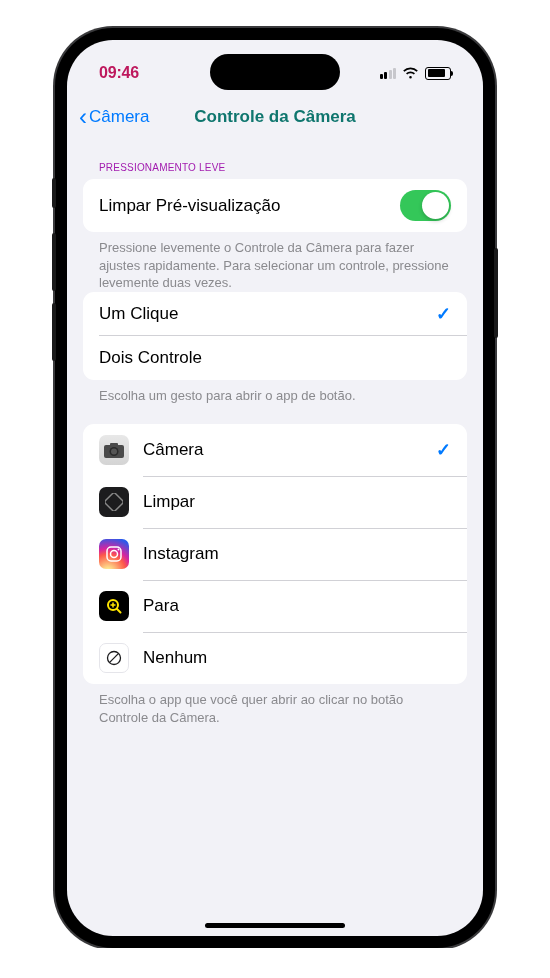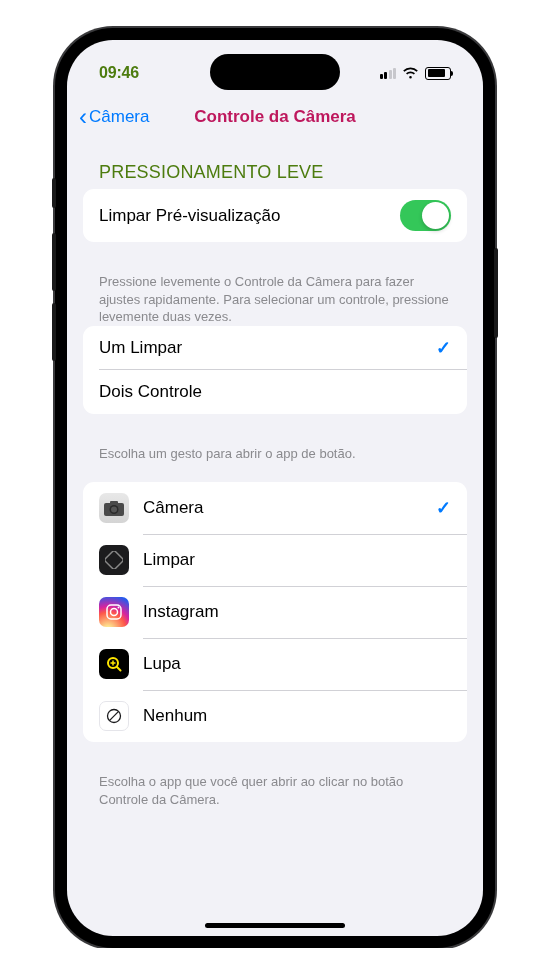--- a/index.html
+++ b/index.html
@@ -6,36 +6,36 @@
     body { background: transparent; display: flex; justify-content: center; padding-top: 28px; }
     .phone-frame { width: 440px; height: 920px; background: #000; border-radius: 58px; padding: 12px; position: relative; box-shadow: 0 0 0 2px #3a3a3c; }
     .phone-side-btn { position: absolute; background: #1a1a1a; border-radius: 2px; }
     .btn-left-1 { left: -3px; top: 150px; width: 4px; height: 30px; }
     .btn-left-2 { left: -3px; top: 205px; width: 4px; height: 58px; }
     .btn-left-3 { left: -3px; top: 275px; width: 4px; height: 58px; }
     .btn-right { right: -3px; top: 220px; width: 4px; height: 90px; }
     .screen { width: 100%; height: 100%; background: #f2f2f7; border-radius: 46px; overflow: hidden; position: relative; }
     .notch { position: absolute; top: 14px; left: 50%; transform: translateX(-50%); width: 130px; height: 36px; background: #000; border-radius: 20px; z-index: 10; }
     .status-bar { height: 56px; display: flex; align-items: center; justify-content: space-between; padding: 10px 32px 0; }
-    .status-time { font-size: 16px; font-weight: 600; color: #4d7c0f; letter-spacing: -0.2px; }
+    .status-time { font-size: 16px; font-weight: 600; color: #be185d; letter-spacing: -0.2px; }
     .status-icons { display: flex; align-items: center; gap: 6px; }
     .signal-bars { display: flex; align-items: flex-end; gap: 1.5px; height: 12px; }
     .bar { width: 3px; background: #000; border-radius: 1px; }
     .bar:nth-child(1){height:5px} .bar:nth-child(2){height:7px} .bar:nth-child(3){height:9px; background:#c7c7cc} .bar:nth-child(4){height:11px; background:#c7c7cc}
     .wifi-icon { width: 17px; height: 12px; }
     .battery { width: 26px; height: 13px; border: 1.5px solid #000; border-radius: 3px; position: relative; padding: 1.5px; }
     .battery::after { content:''; position:absolute; right:-3px; top:3px; width:2px; height:5px; background:#000; border-radius:0 2px 2px 0; }
     .battery-fill { width: 85%; height:100%; background:#000; border-radius:1px; }
     .nav-bar { height: 42px; display: flex; align-items: center; position: relative; padding: 0 12px; }
     .back-btn { display: flex; align-items: center; color: #007aff; font-size: 17px; gap: 2px; }
     .chevron-back { font-size: 24px; font-weight: 400; line-height: 1; }
-    .nav-title { position: absolute; left: 50%; transform: translateX(-50%); font-size: 17px; font-weight: 600; color: #be185d; }
+    .nav-title { position: absolute; left: 50%; transform: translateX(-50%); font-size: 17px; font-weight: 600; color: #0f766e; }
     .content { padding: 0 16px 20px; overflow-y: auto; }
-    .section-header { font-size: 18px; color: #4d7c0f; letter-spacing: 0.2px; padding: 24px 16px 6px; text-transform: uppercase; }
-    .section-footer { font-size: 13px; color: #8a8a8e; padding: 7px 16px 0; line-height: 1.35; margin-top: 24px; }
+    .section-header { font-size: 10px; color: #a21caf; letter-spacing: 0.2px; padding: 24px 16px 6px; text-transform: uppercase; }
+    .section-footer { font-size: 13px; color: #8a8a8e; padding: 7px 16px 0; line-height: 1.35; }
     .group { background: #fff; border-radius: 11px; overflow: hidden; }
     .row { display: flex; align-items: center; padding: 11px 16px; min-height: 44px; position: relative; justify-content: flex-end; }
     .row-sep::after { content:''; position:absolute; bottom:0; left:16px; right:0; height:0.5px; background:#d1d1d6; }
     .row-icon-sep::after { left: 60px; }
     .row-label { flex: 1; font-size: 17px; color: #000; }
     .toggle { width: 51px; height: 31px; background: #34c759; border-radius: 16px; position: relative; }
     .toggle-knob { position: absolute; right: 2px; top: 2px; width: 27px; height: 27px; background: #fff; border-radius: 50%; box-shadow: 0 2px 4px rgba(0,0,0,0.2); }
     .checkmark { color: #007aff; font-size: 18px; font-weight: 600; }
     .app-icon { width: 30px; height: 30px; border-radius: 7px; margin-right: 14px; display: flex; align-items: center; justify-content: center; flex-shrink: 0; }
     .icon-camera { background: linear-gradient(#e8e8e8,#d4d4d4); }
@@ -90,21 +90,21 @@
           <div class="row-label">Limpar Pré-visualização</div>
           <div class="toggle">
               <div class="toggle-knob"></div>
             </div>
         </div>
       </div>
       <div class="section-footer">Pressione levemente o Controle da Câmera para fazer ajustes rapidamente. Para selecionar um controle, pressione levemente duas vezes.</div>
 
       <div class="group">
         <div class="row row-sep">
-          <div class="row-label">Um Limpar</div>
+          <div class="row-label">Um Clique</div>
           <div class="checkmark">✓</div>
         </div>
         <div class="row">
           <div class="row-label">Dois Controle</div>
         </div>
       </div>
       <div class="section-footer">Escolha um gesto para abrir o app de botão.</div>
 
       <div style="height:20px"></div>
       <div class="group">
@@ -140,21 +140,21 @@
         </div>
         <div class="row row-sep row-icon-sep">
           <div class="app-icon icon-lupa">
             <svg width="18" height="18" viewBox="0 0 18 18">
                 <circle cx="8" cy="8" r="5" fill="none" stroke="#ffe600" stroke-width="2"></circle>
                 <line x1="12" y1="12" x2="15.5" y2="15.5" stroke="#ffe600" stroke-width="2" stroke-linecap="round"></line>
                 <line x1="8" y1="5.5" x2="8" y2="10.5" stroke="#ffe600" stroke-width="1.5"></line>
                 <line x1="5.5" y1="8" x2="10.5" y2="8" stroke="#ffe600" stroke-width="1.5"></line>
               </svg>
           </div>
-          <div class="row-label">Lupa</div>
+          <div class="row-label">Para</div>
         </div>
         <div class="row">
           <div class="app-icon icon-none">
             <svg width="18" height="18" viewBox="0 0 18 18" stroke="#1c1c1e" stroke-width="1.3" fill="none">
                 <circle cx="9" cy="9" r="6.5"></circle>
                 <line x1="4.4" y1="13.6" x2="13.6" y2="4.4"></line>
               </svg>
           </div>
           <div class="row-label">Nenhum</div>
         </div>

